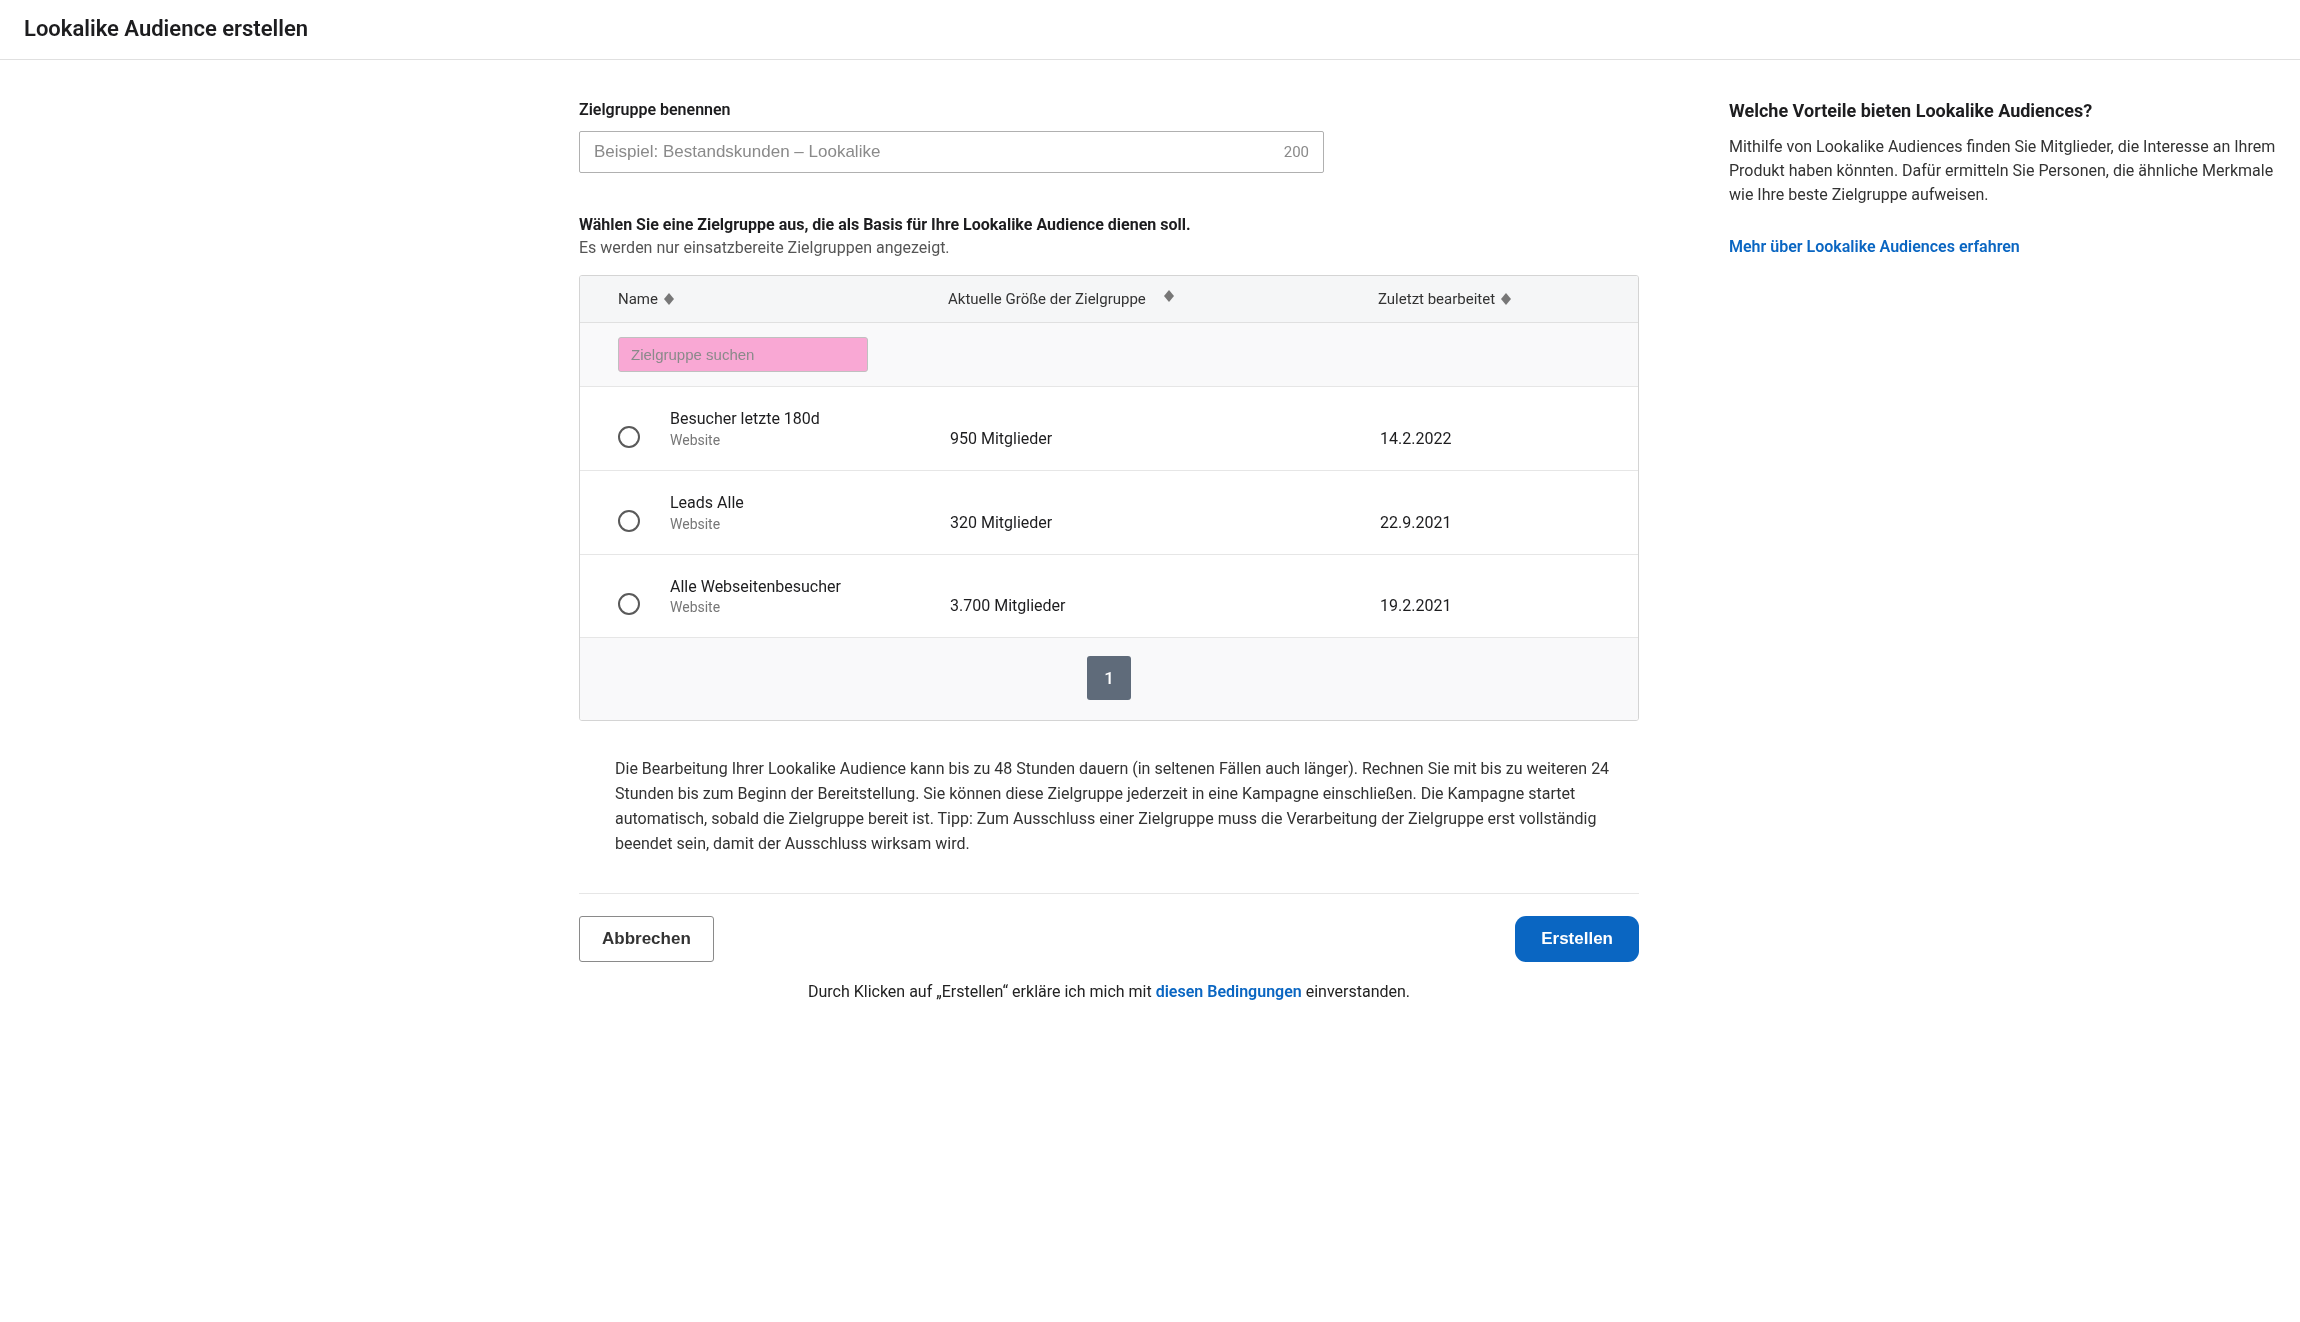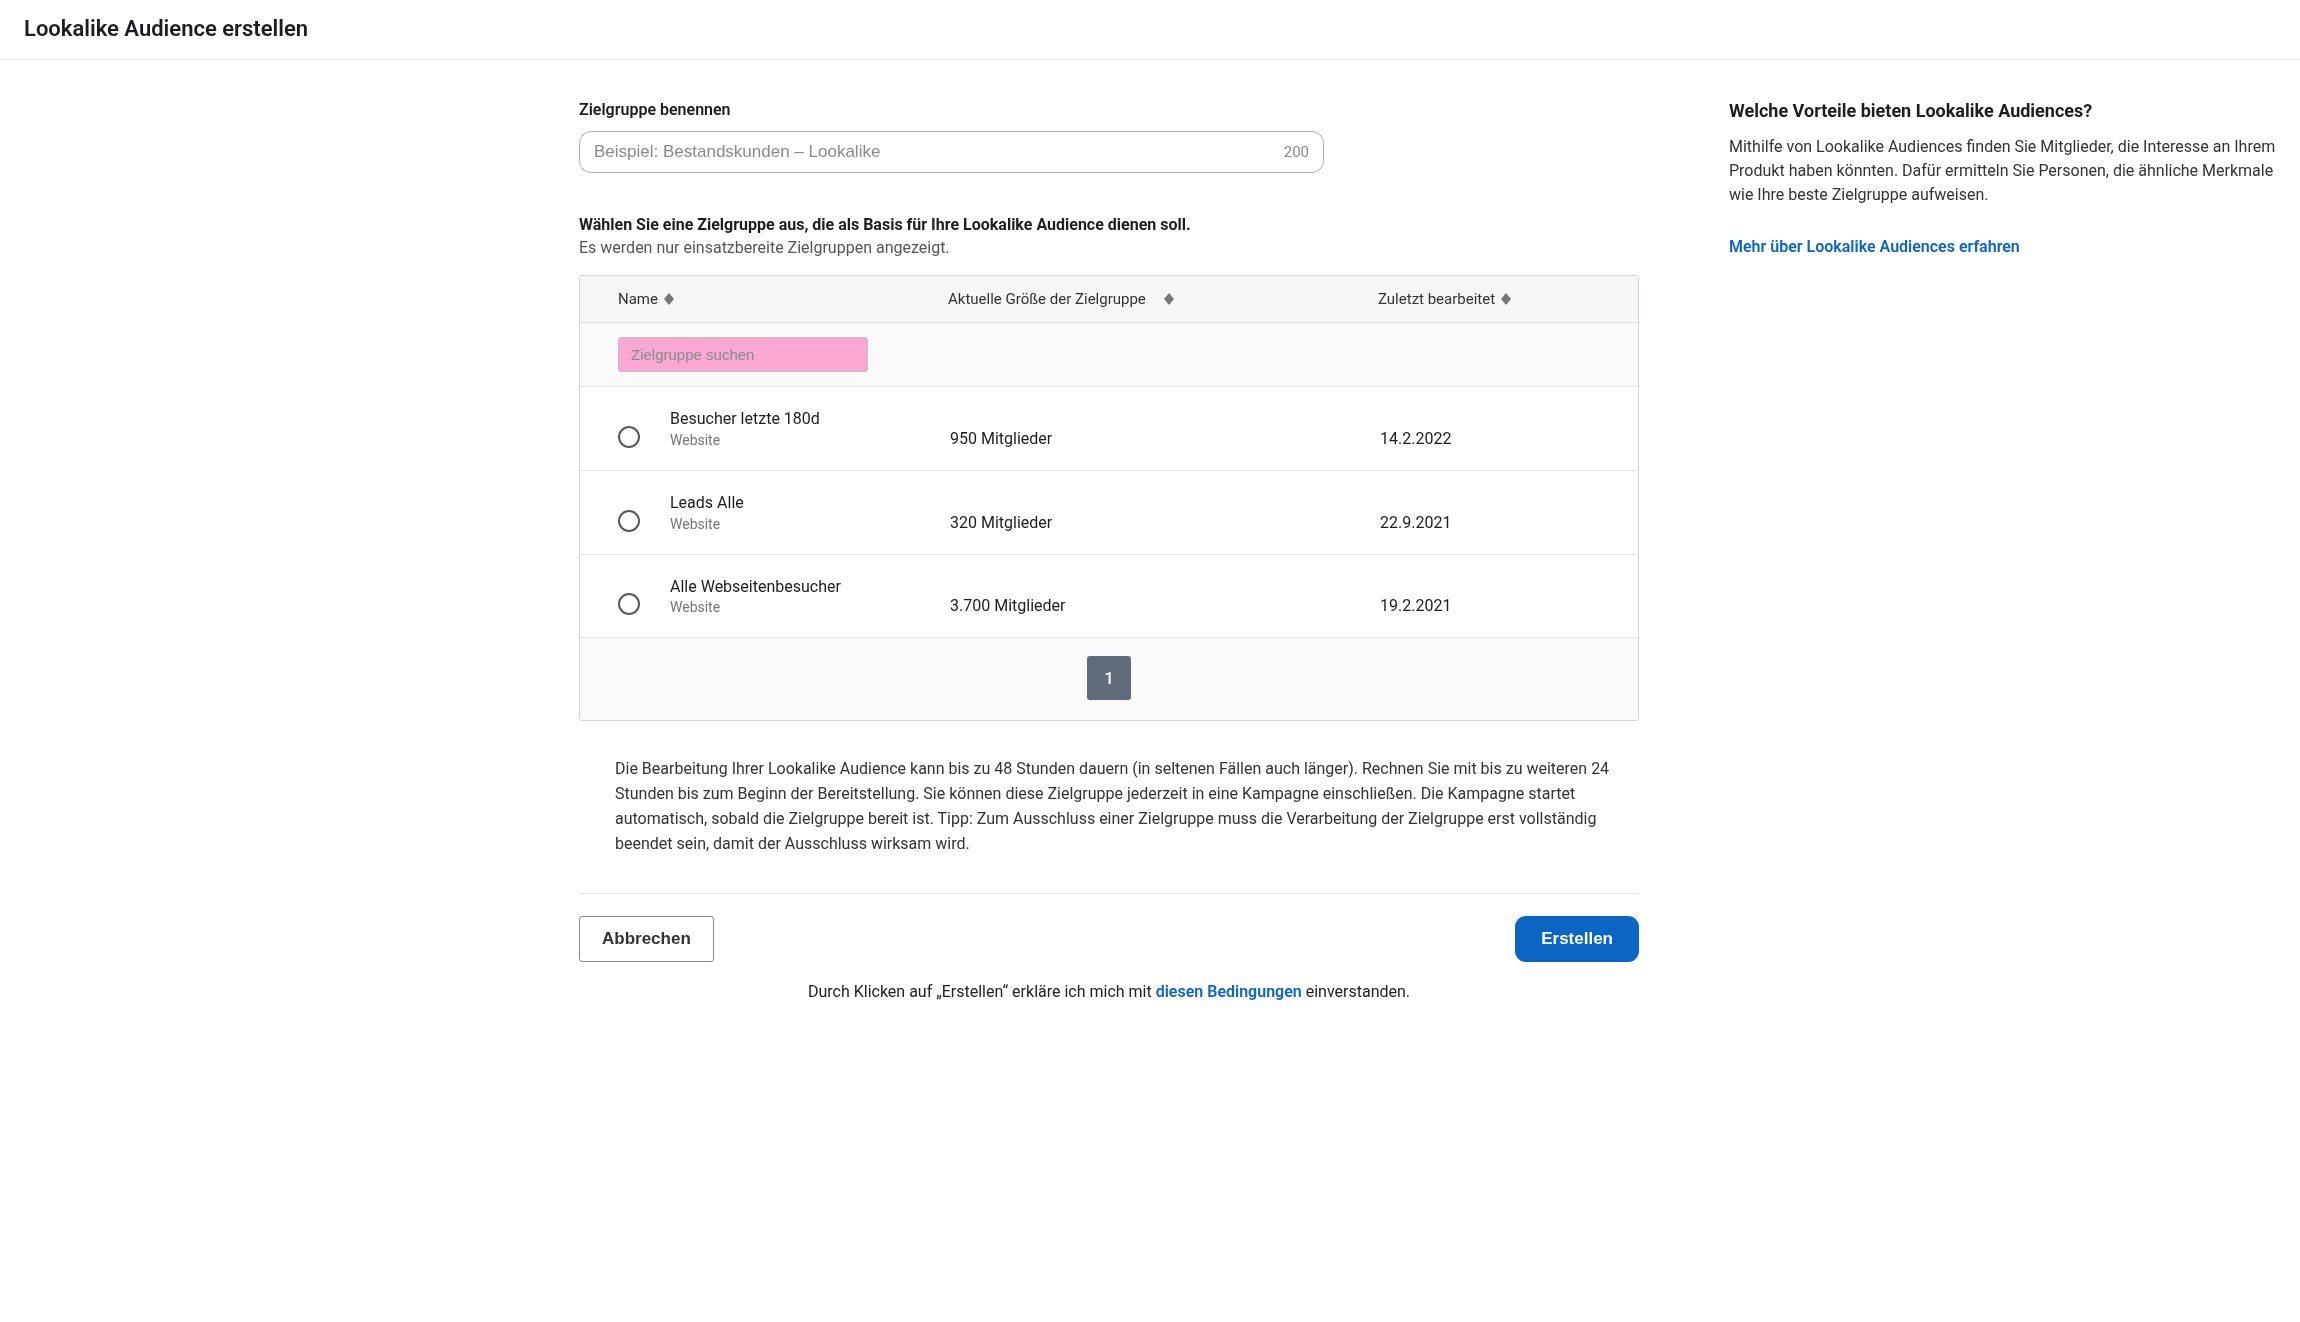--- a/index.html
+++ b/index.html
@@ -39,21 +39,21 @@
       font-size: 16px;
       font-weight: 600;
       margin-bottom: 12px;
       color: #1d1d1f;
     }
     .text-input-wrap {
       position: relative;
       display: flex;
       align-items: center;
       border: 1px solid #b0b0b0;
-      border-radius: 12px;
+      border-radius: 2px;
       height: 42px;
       padding: 0 14px;
       width: 745px;
       margin-bottom: 42px;
     }
     .text-input {
       flex: 1;
       border: none;
       outline: none;
       font-size: 17px;
@@ -86,21 +86,21 @@
     .table-head {
       background: #f5f6f7;
       display: flex;
       padding: 14px 28px 14px 38px;
       font-weight: 400;
       color: #333;
       border-bottom: 1px solid #e0e0e0;
       font-size: 15px;
     }
     .col-name { width: 330px; display: flex; align-items: center; gap: 6px; }
-    .col-size { width: 430px; display: flex; align-items: center; gap: 18px; }
+    .col-size { width: 430px; display: flex; align-items: flex-start; gap: 18px; }
     .col-date { width: 210px; display: flex; align-items: center; gap: 6px; }
     .sort-icon {
       display: inline-flex;
       flex-direction: column;
       line-height: 0.5;
       gap: 0px;
     }
     .sort-icon svg { width: 10px; height: 6px; }
     .search-row {
       background: #f9f9fa;

